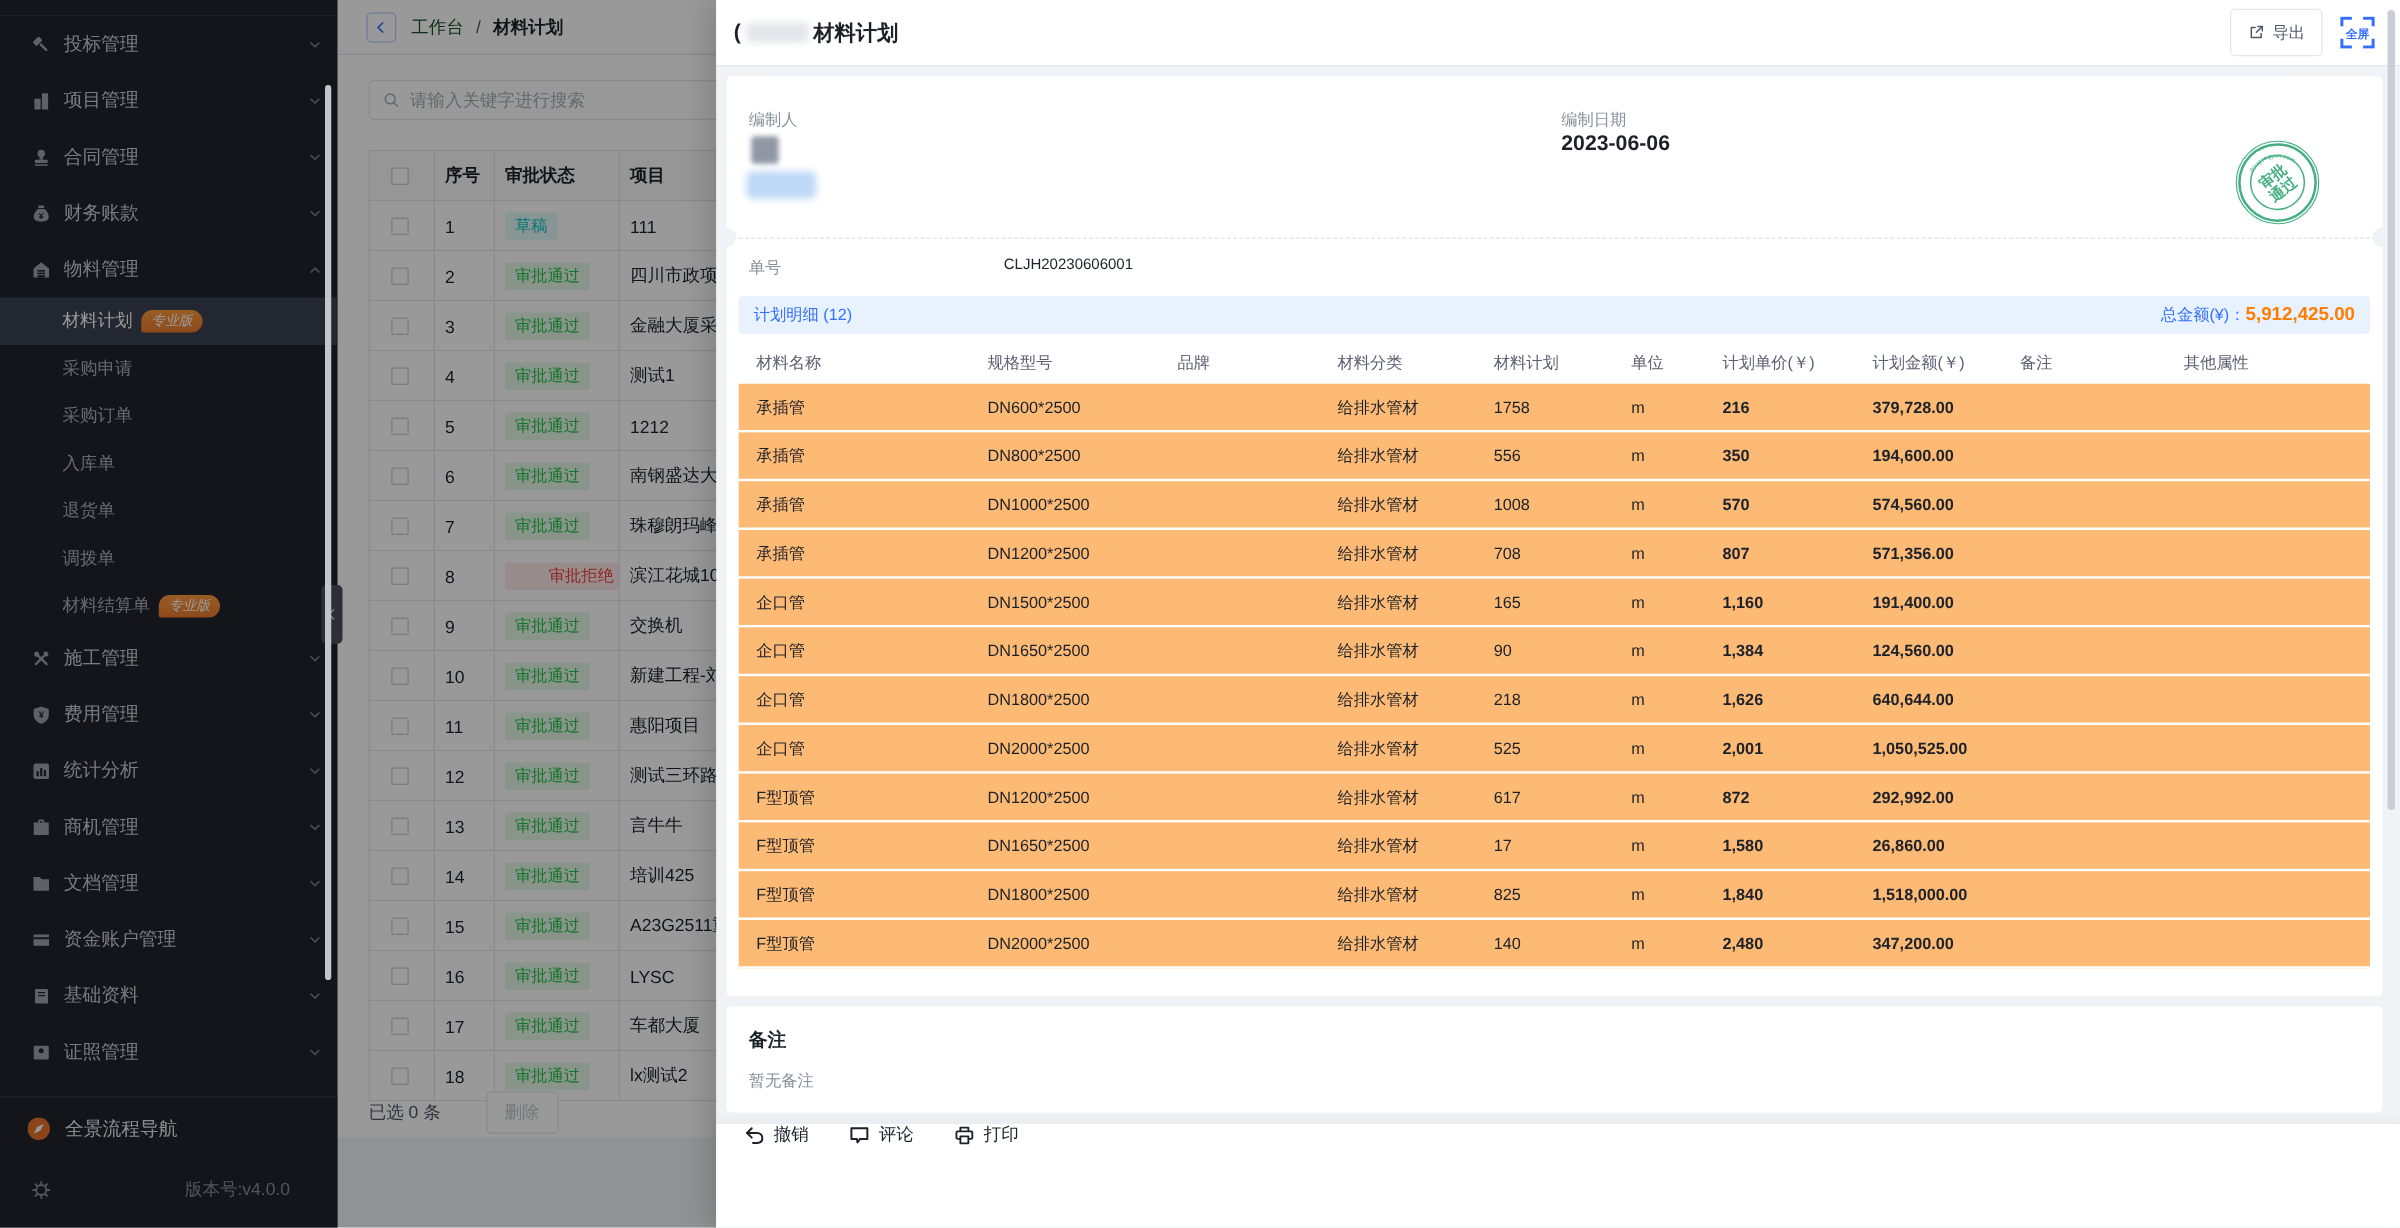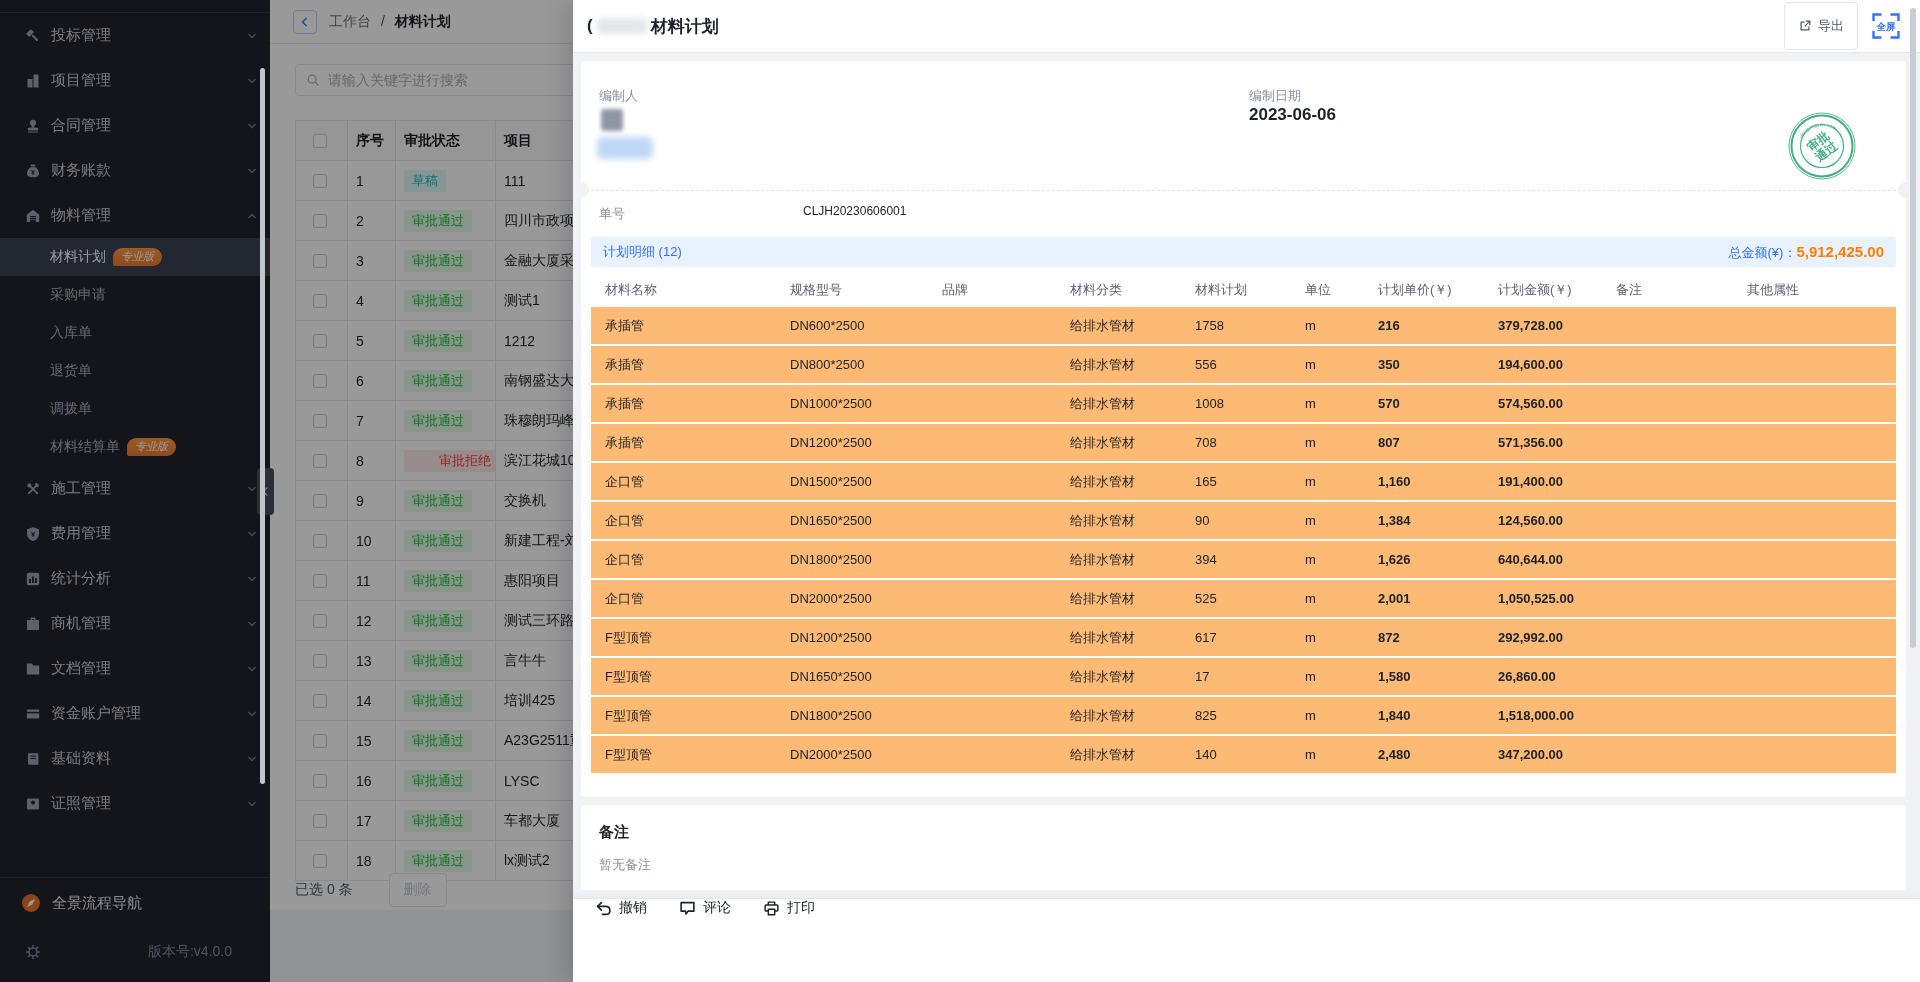--- a/index.html
+++ b/index.html
@@ -29,21 +29,21 @@
   .collapse-tab { position:absolute; left:257px; top:468px; width:17px; height:47px; background:#4A4F5A; border-radius:4px;
     z-index:5; display:flex; align-items:center; justify-content:center; color:#C9CDD4; cursor:pointer;}
 
   
   .content { position:absolute; left:270px; top:0; right:0; height:982px; background:#F2F3F5; }
   .panel { position:absolute; left:0; top:0; right:0; height:910px; background:#FFFFFF; }
   .crumb-bar { height:44px; display:flex; align-items:center; padding-left:23px; border-bottom:1px solid #E5E6EB; background:#fff;}
   .back-btn { width:24px; height:24px; border:1px solid #B8CCFF; border-radius:4px; color:#3370FF; display:flex;
     align-items:center; justify-content:center; cursor:pointer; background:#fff;}
   .crumb { margin-left:12px; font-size:14px; }
-  .crumb .root { color:#737373; }
+  .crumb .root { color:#14532d; }
   .crumb .sep { color:#4E5969; margin:0 6px; }
   .crumb .cur { color:#1D2129; font-weight:bold; }
   .search-box { position:absolute; left:25px; top:64px; width:500px; height:32px; border:1px solid #E5E6EB; border-radius:4px;
     display:flex; align-items:center; padding:0 10px; background:#fff;}
   .search-box .mag { width:14px; height:14px; color:#A9AEB8; display:flex; flex:none;}
   .search-box input { border:none; outline:none; flex:1; margin-left:8px; font-size:14px; color:#1D2129; background:transparent;}
   .search-box input::placeholder { color:#A9AEB8; }
   .list-table { position:absolute; left:25px; top:120px; width:1340px; border:1px solid #E5E6EB; border-bottom:none; }
   .lrow, .lhead { display:grid; grid-template-columns:52px 48px 100px 1fr; align-items:center; height:40px;
     border-bottom:1px solid #E5E6EB; background:#fff;}
@@ -65,21 +65,21 @@
   .sb-thumb { position:absolute; left:260px; top:68px; width:5px; height:716px; border-radius:3px; background:#C2C5C9; z-index:45; cursor:pointer;}
 
   
   .drawer { position:absolute; left:573px; top:0; right:0; height:982px; background:#F0F2F5; z-index:50;
     box-shadow:-10px 0 20px rgba(0,0,0,.12); }
   .d-head { position:absolute; left:0; top:0; right:0; height:53px; background:#fff; border-bottom:1px solid #E5E6EB;
     display:flex; align-items:center; padding:0 20px 0 14px; }
   .d-title { font-size:17px; font-weight:bold; color:#1D2129; display:flex; align-items:center;}
   .t-blur { width:50px; height:16px; background:#E3E6EA; filter:blur(3px); margin:0 4px; border-radius:3px;}
   .d-head-right { margin-left:auto; display:flex; align-items:center; gap:14px;}
-  .export-btn { height:48px; padding:12px 13px; border:1px solid #E5E6EB; border-radius:4px; background:#fff; display:flex;
+  .export-btn { height:38px; padding:12px 13px; border:1px solid #E5E6EB; border-radius:4px; background:#fff; display:flex;
     align-items:center; gap:6px; color:#4E5969; font-size:13px; cursor:pointer;}
   .export-btn .eicon { width:14px; height:14px; display:flex; color:#4E5969;}
   .fs-btn { cursor:pointer; display:flex; }
 
   .card { position:absolute; left:8px; right:14px; background:#fff; border-radius:4px; }
   .card1 { top:61px; height:736px; }
   .lab { font-size:13px; color:#86909C; }
   .avatar-blur { position:absolute; left:20px; top:48px; width:22px; height:22px; background:#8F97A5; filter:blur(2px); border-radius:3px;}
   .tag-blur { position:absolute; left:16px; top:76px; width:56px; height:22px; background:#BFD8F6; filter:blur(3px); border-radius:5px;}
   .date-val { position:absolute; left:668px; top:44px; font-size:17px; font-weight:bold; color:#1D2129;}
@@ -202,20 +202,23 @@
   </div>
 
   <div class="sc active">
     <span>材料计划</span>
     <span class="pro-badge">专业版</span>
   </div>
   <div class="sc">
       <span>采购申请</span>
     </div>
   <div class="sc">
+      <span>采购订单</span>
+    </div>
+  <div class="sc">
       <span>入库单</span>
     </div>
   <div class="sc">
       <span>退货单</span>
     </div>
   <div class="sc">
       <span>调拨单</span>
     </div>
   <div class="sc">
     <span>材料结算单</span>
@@ -794,21 +797,21 @@
             <span class="b">124,560.00</span>
             <span></span>
             <span></span>
           </div>
 
           <div class="drow">
             <span>企口管</span>
             <span>DN1800*2500</span>
             <span></span>
             <span>给排水管材</span>
-            <span>394</span>
+            <span>218</span>
             <span>m</span>
             <span class="b">1,626</span>
             <span class="b">640,644.00</span>
             <span></span>
             <span></span>
           </div>
 
           <div class="drow">
             <span>企口管</span>
             <span>DN2000*2500</span>

